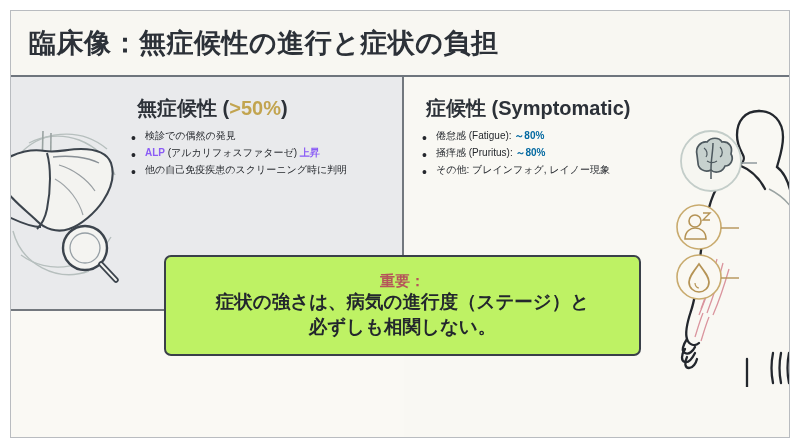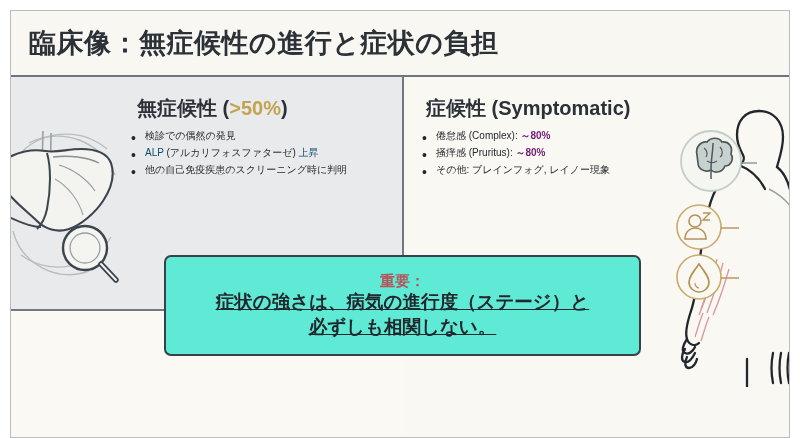--- a/index.html
+++ b/index.html
@@ -76,48 +76,48 @@
     font-size:10px;
     line-height:1.42;
     color:#25282d;
     margin-bottom:3px;
   }
   ul.bullets li:before{
     content:"\2022";
     position:absolute;left:0;top:0;
     color:#25282d;font-size:14px;
   }
-  ul.bullets li .gold{color:#0c4a6e;font-weight:normal;}
-  ul.bullets li .gold-pct{color:#701a75;font-weight:bold;}
+  ul.bullets li .gold{color:#8b5cf6;font-weight:bold;}
+  ul.bullets li .gold-pct{color:#0369a1;font-weight:bold;}
 
   
   .illus{position:absolute;pointer-events:none;}
   .illus-liver{left:0px;top:28px;}
   .illus-body{right:-4px;top:10px;}
 
   
   .callout{
     position:absolute;
     left:153px;top:244px;
     width:477px;height:101px;
-    background:#5eead4;
+    background:#bef264;
     border:2px solid #3a4049;
     border-radius:7px;
     box-sizing:border-box;
     display:flex;flex-direction:column;
     align-items:center;justify-content:center;
     z-index:5;
   }
   .callout-label{
     font-size:15px;font-weight:bold;color:#b5555a;
     line-height:1.15;margin-bottom:1px;
   }
   .callout-line{
     font-size:18.5px;font-weight:bold;color:#23272d;
-    line-height:1.32;white-space:nowrap;text-decoration:underline;
+    line-height:1.32;white-space:nowrap;
   }
 </style>
 </head>
 <body>
 
 <div class="slide">
   <div class="frame">
 
     <div class="header">
       <div class="header-title">臨床像：無症候性の進行と症状の負担</div>
@@ -226,21 +226,21 @@
                        C21 205 16 201 16 195 C16 190 20 185 26 177 Z" fill="none" stroke="#b59355" stroke-width="1.7"></path>
               <path d="M22 196 C22 199 24 201 26 201" stroke="#b59355" stroke-width="1.2" fill="none"></path>
               <path d="M48 191 L66 191" stroke="#b59355" stroke-width="1.4"></path>
             </g>
           </svg>
         </div>
 
         <div class="col-title">症候性 (Symptomatic)</div>
 
         <ul class="bullets">
-          <li><span>倦怠感 (Complex): </span><span class="gold-pct">～80%</span></li>
+          <li><span>倦怠感 (Fatigue): </span><span class="gold-pct">～80%</span></li>
           <li><span>掻痒感 (Pruritus): </span><span class="gold-pct">～80%</span></li>
           <li><span>その他: ブレインフォグ, レイノー現象</span></li>
         </ul>
       </div>
 
     </div>
 
     <div class="callout">
       <div class="callout-label">重要：</div>
       <div class="callout-line">症状の強さは、病気の進行度（ステージ）と</div>

